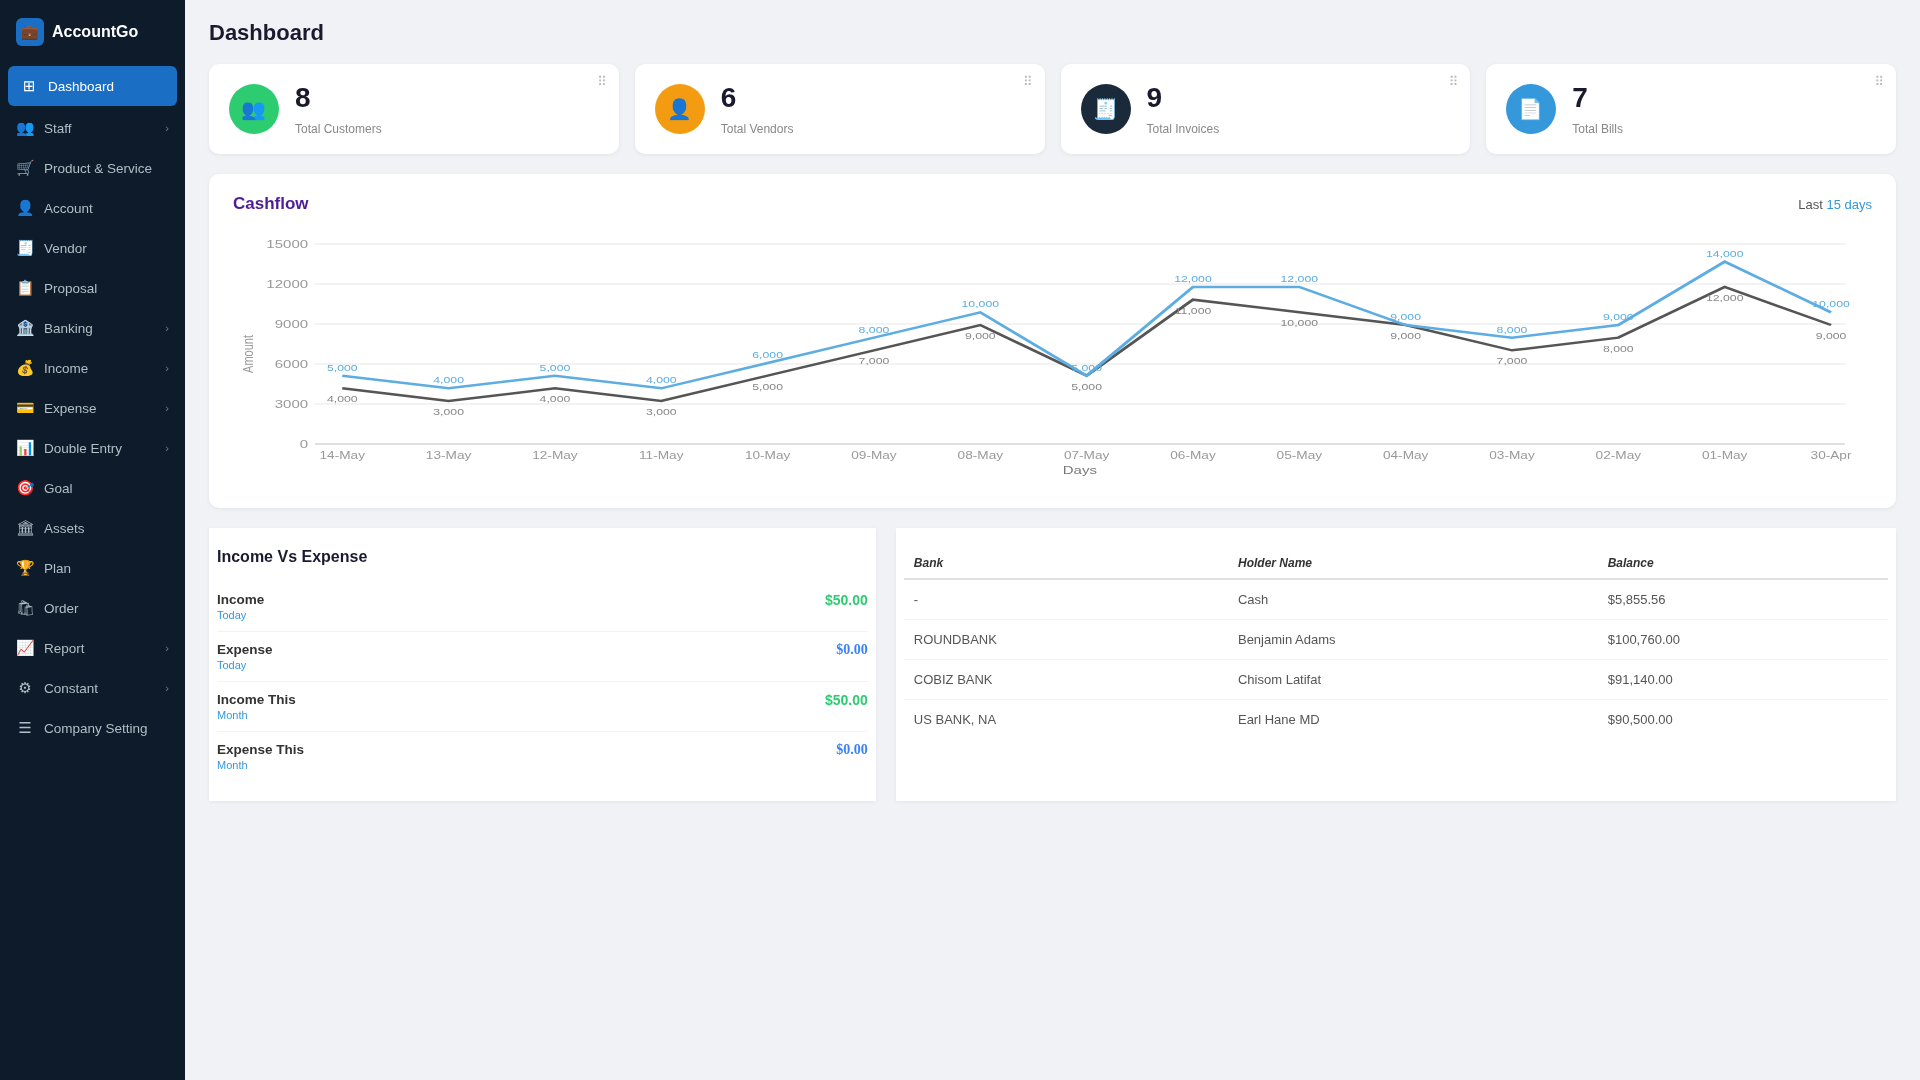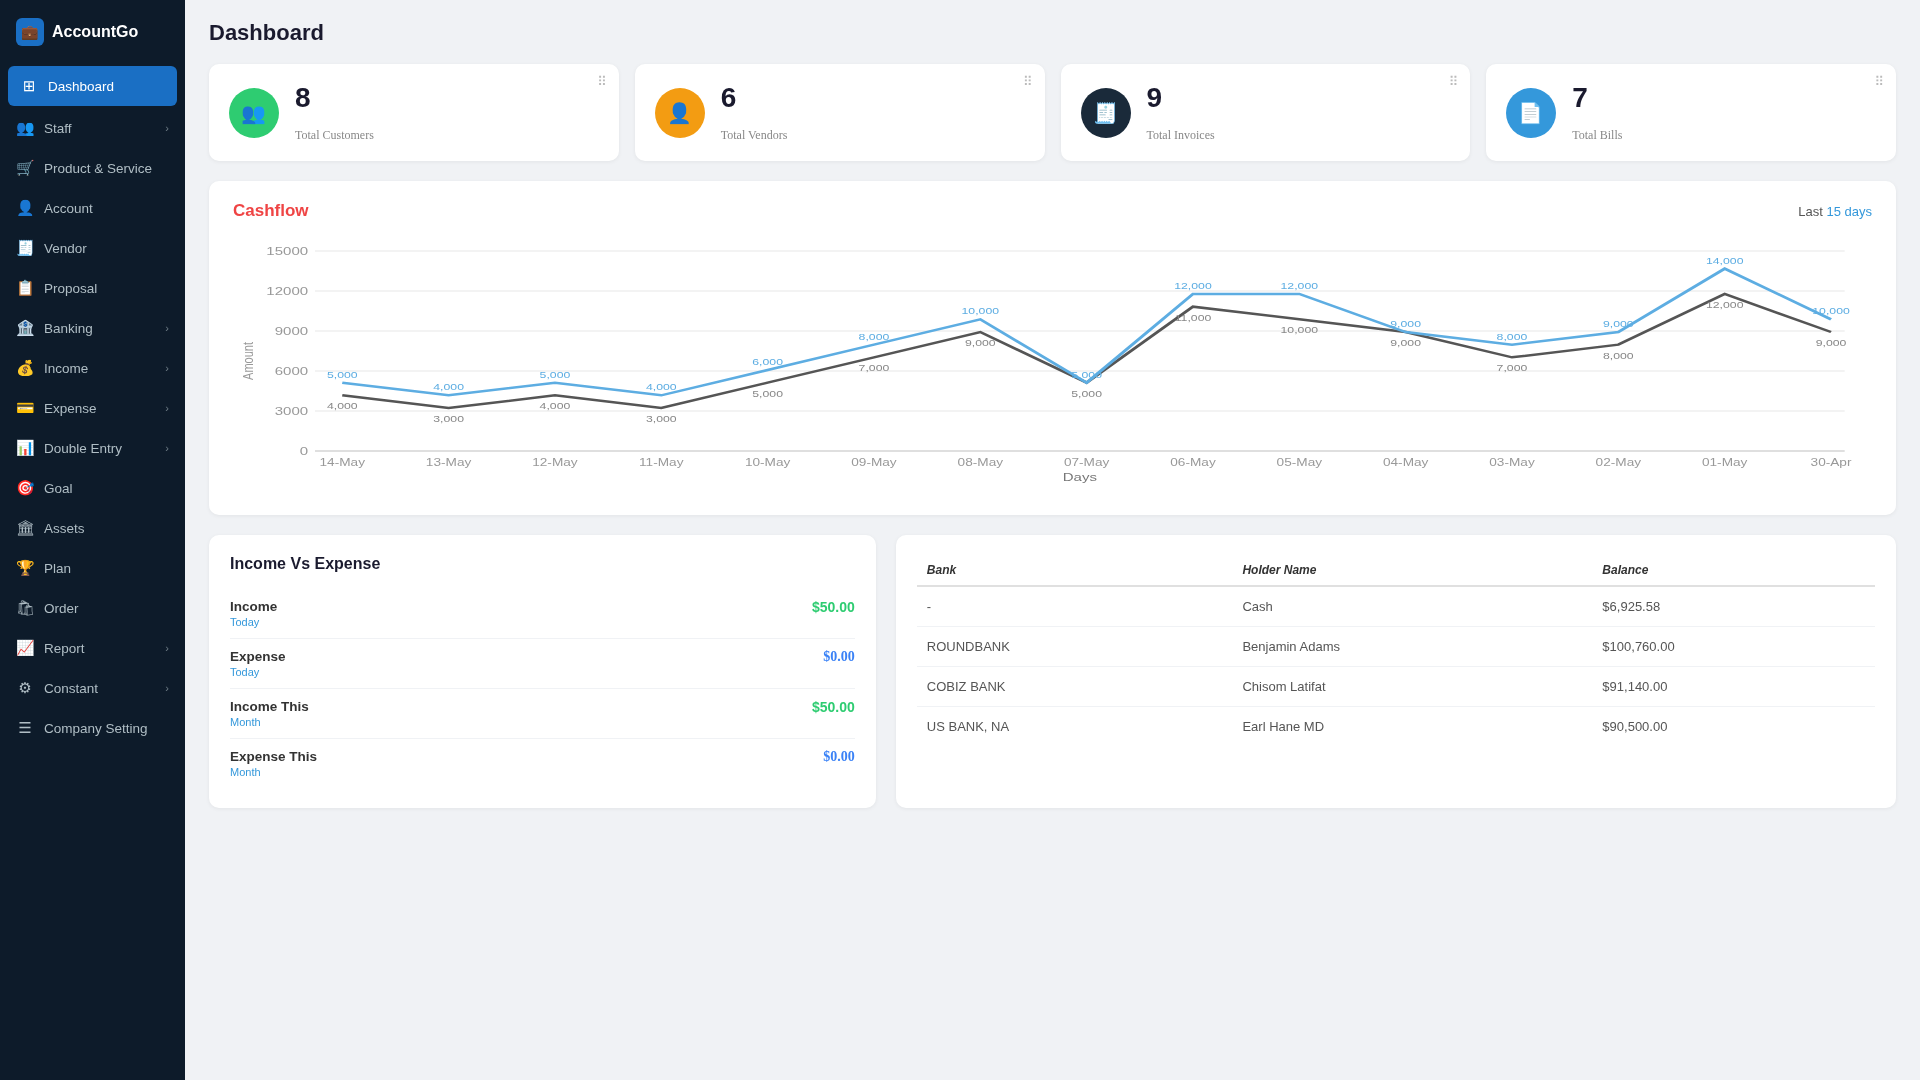--- a/index.html
+++ b/index.html
@@ -113,57 +113,57 @@
       font-size: 20px;
       color: #fff;
       flex-shrink: 0;
     }
     .stat-icon.green { background: #2ecc71; }
     .stat-icon.orange { background: #f39c12; }
     .stat-icon.dark { background: #1a2a3a; }
     .stat-icon.blue { background: #3498db; }
     .stat-info { display: flex; flex-direction: column; }
     .stat-number { font-size: 28px; font-weight: 700; color: #1a1a2e; }
-    .stat-label { font-size: 12px; color: #888; margin-top: 14px; font-family: Liberation Serif, serif; }
+    .stat-label { font-size: 12px; color: #888; margin-top: 8px; }
 
     
     .chart-section {
       background: #fff;
       border-radius: 10px;
       padding: 20px 24px;
       margin-bottom: 20px;
       box-shadow: 0 1px 4px rgba(0,0,0,0.06);
     }
     .chart-header {
       display: flex;
       justify-content: space-between;
       align-items: center;
       margin-bottom: 10px;
     }
     .chart-title {
       font-size: 17px;
       font-weight: 600;
-      color: #ef4444;
+      color: #4c1d95;
     }
     .chart-subtitle {
       font-size: 13px;
       color: #555;
     }
     .chart-subtitle span { color: #3498db; }
 
     
     .bottom-section {
       display: grid;
       grid-template-columns: 1fr 1.5fr;
       gap: 20px;
     }
     .income-expense-section, .account-balance-section {
       background: #fff;
-      border-radius: 10px;
-      padding: 20px 21px;
+      border-radius: 0;
+      padding: 20px 8px;
       box-shadow: 0 1px 4px rgba(0,0,0,0.06);
     }
     .section-title {
       font-size: 16px;
       font-weight: 600;
       color: #1a1a2e;
       margin-bottom: 16px;
     }
     .ie-row {
       display: flex;
@@ -505,21 +505,21 @@
             <tr>
               <th>Bank</th>
               <th>Holder Name</th>
               <th>Balance</th>
             </tr>
           </thead>
         <tbody id="ab-tbody">
             <tr>
     <td>-</td>
     <td>Cash</td>
-    <td>$6,925.58</td>
+    <td>$5,855.56</td>
   </tr>
             <tr>
     <td>ROUNDBANK</td>
     <td>Benjamin Adams</td>
     <td>$100,760.00</td>
   </tr>
             <tr>
     <td>COBIZ BANK</td>
     <td>Chisom Latifat</td>
     <td>$91,140.00</td>

